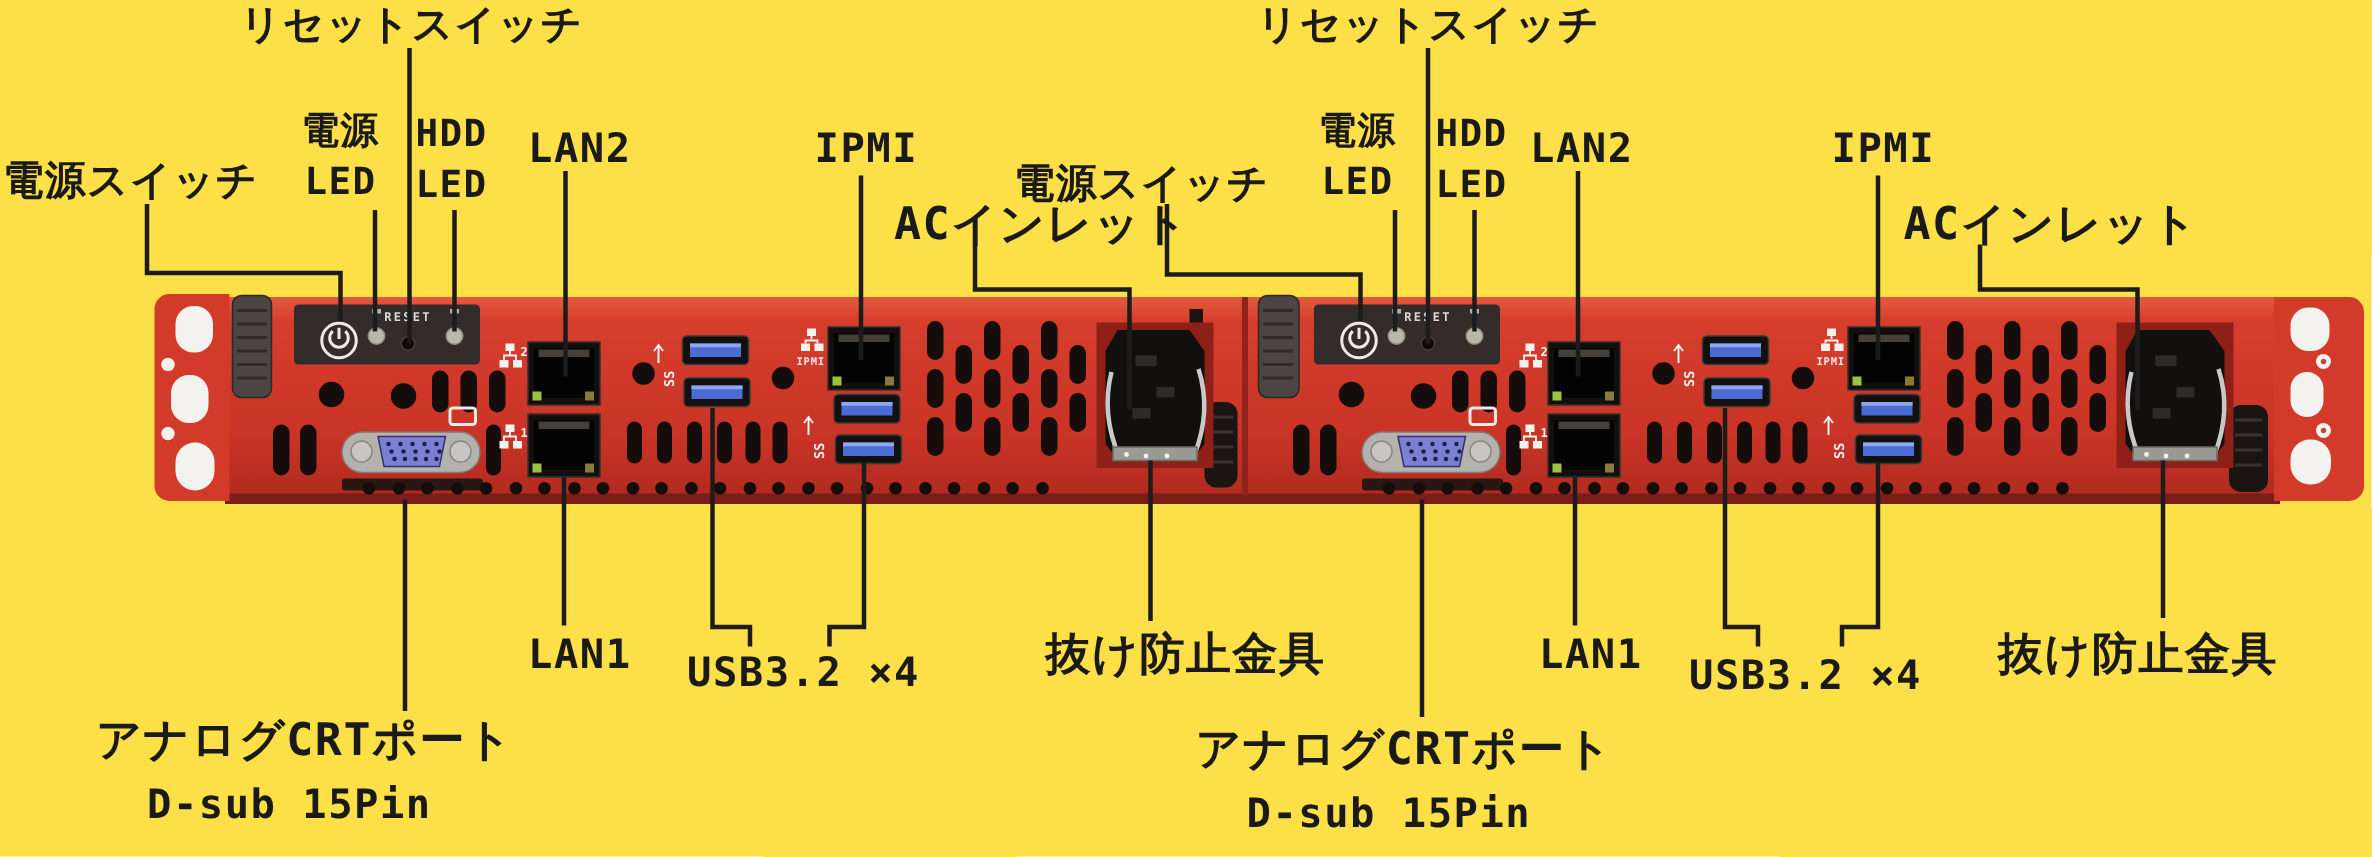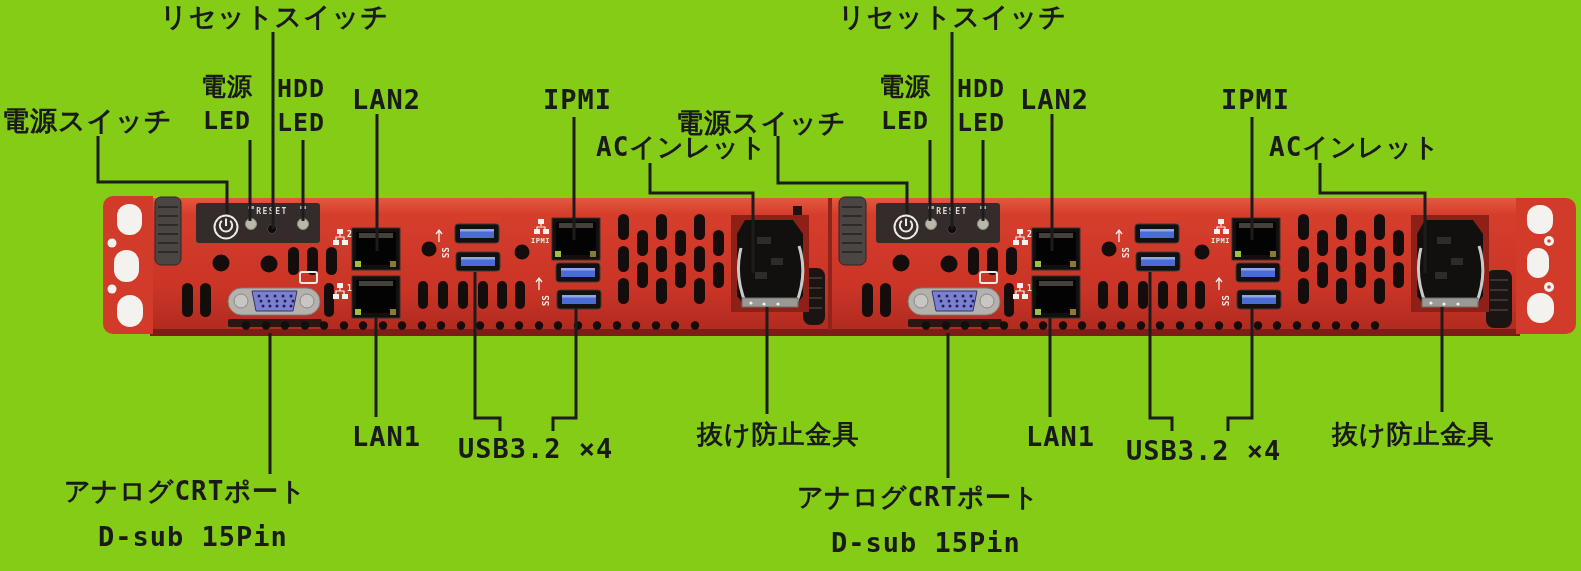--- a/index.html
+++ b/index.html
@@ -1,19 +1,19 @@
 <!DOCTYPE html>
 <html style="--chassis-red: #d23a2a; --chassis-red-light: #e25a3e; --chassis-red-dark: #a8281e; --chassis-bottom-strip: #7c1d17; --panel-dark: #332c2b; --port-black: #12100e; --usb-blue: #4a6cd4; --vga-blue: #7b80d2; --metal-silver: #c9c9c9; --led-gray: #b9b9a9; --line-black: #1c1c1c; --label-text: #1a1a1a;"><head>
 <meta charset="utf-8">
 <style>
   html,body{margin:0;padding:0;background:#ffffff;}
-  .stage{position:relative;width:1581px;height:571px;background:#84cc16;overflow:hidden;
+  .stage{position:relative;width:1581px;height:571px;background:#fde047;overflow:hidden;
          font-family:"DejaVu Sans Mono","DejaVu Sans","Liberation Sans",sans-serif;}
   .stage svg{position:absolute;left:0;top:0;}
-  .lbl{position:absolute;font-weight:bold;font-size:26px;color:#1a1a1a;
+  .lbl{position:absolute;font-weight:bold;font-size:30px;color:#1a1a1a;
        white-space:nowrap;letter-spacing:1px;line-height:1.15;}
   .lbl.two{text-align:center;line-height:34px;font-size:25px;}
   .lbl.big{font-size:27px;}
   
   .f-red{fill:url(#redg);}
   .f-ear{fill:var(--chassis-red,#d23a2a);}
   .f-strip{fill:var(--chassis-bottom-strip,#7c1d17);}
   .f-panel{fill:var(--panel-dark,#332c2b);}
   .f-hole{fill:#0e0a09;stroke:#4a4240;stroke-width:1;}
   .f-vent{fill:#150d0c;}

